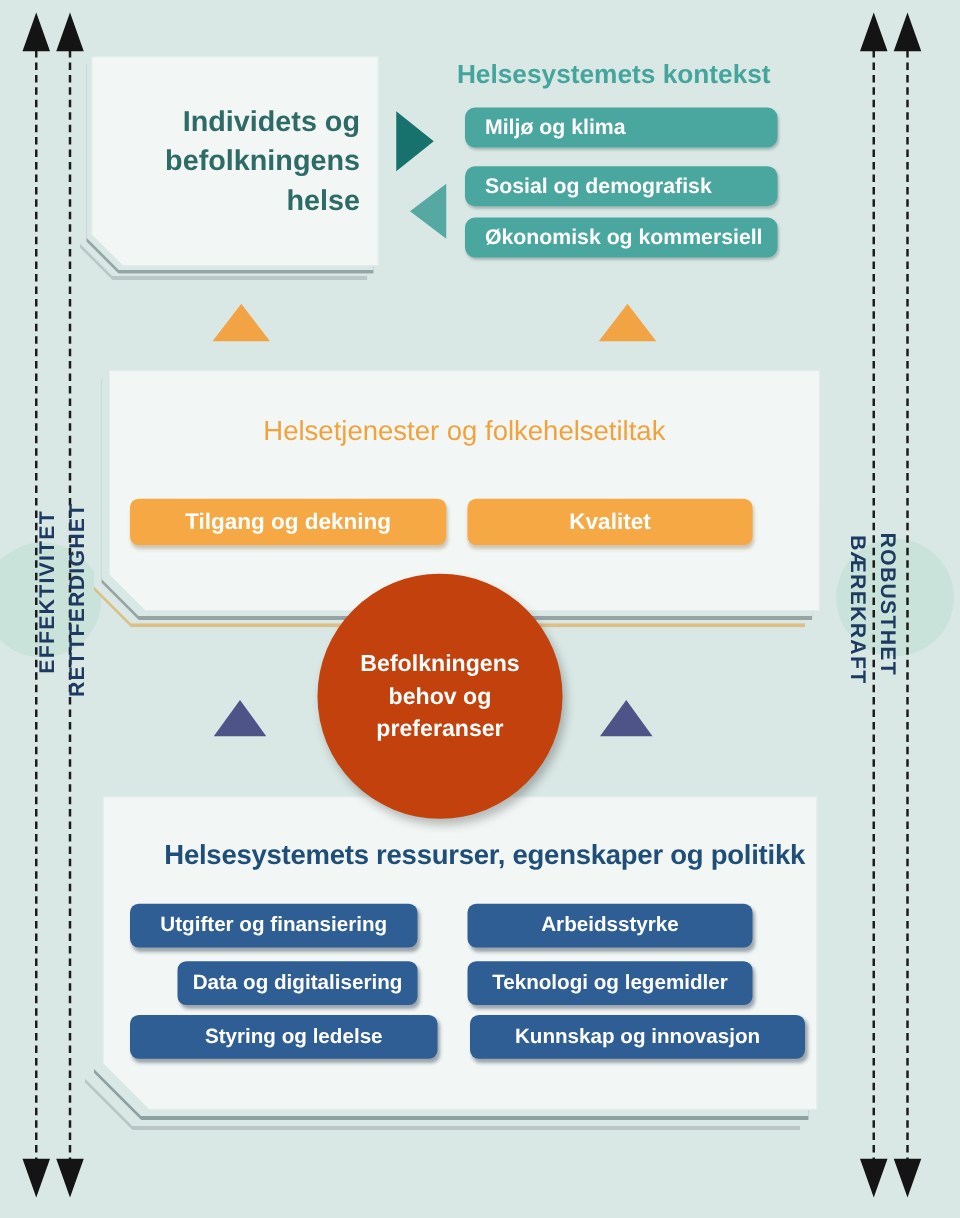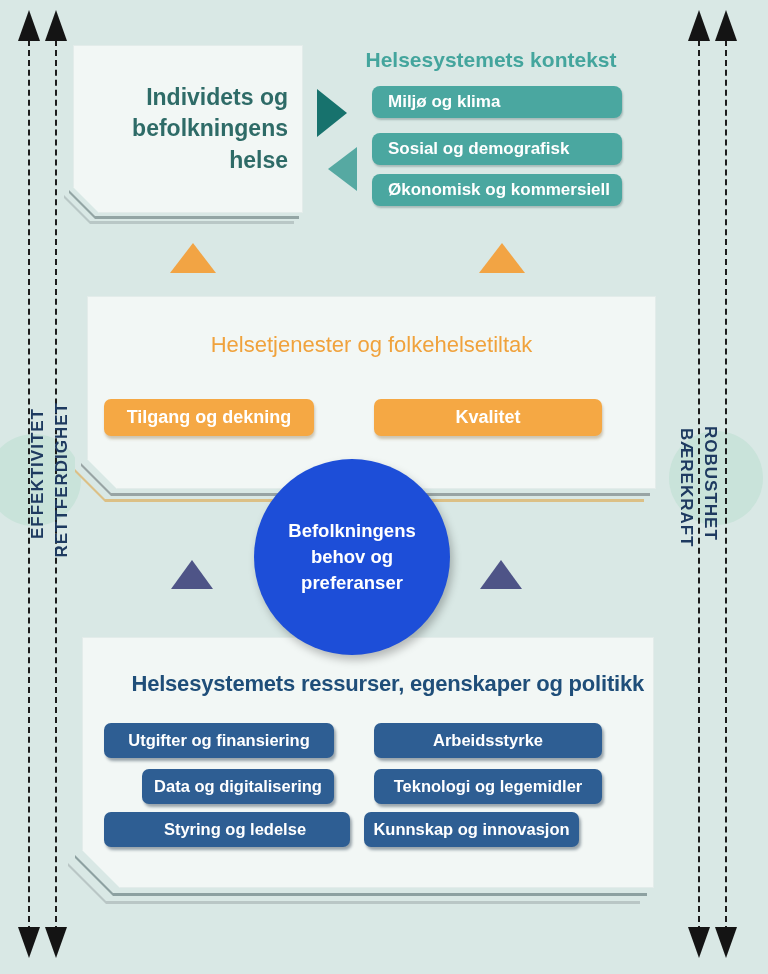--- a/index.html
+++ b/index.html
@@ -39,21 +39,21 @@
             font-size:16.5px;display:flex;align-items:center;justify-content:center;
             box-shadow:2px 3px 3px rgba(20,40,60,.40);}
   
   .tri{position:absolute;width:0;height:0;}
   .tri.right-teal{border-top:24px solid transparent;border-bottom:24px solid transparent;border-left:30px solid #17726d;}
   .tri.left-teal{border-top:22px solid transparent;border-bottom:22px solid transparent;border-right:29px solid #56a9a2;}
   .tri.up-orange{border-left:23px solid transparent;border-right:23px solid transparent;border-bottom:30px solid #f2a444;}
   .tri.up-slate{border-left:21px solid transparent;border-right:21px solid transparent;border-bottom:29px solid #4e5487;}
   
   .center-circle{position:absolute;left:254px;top:459px;width:196px;height:196px;border-radius:50%;
-                 background:#1d4ed8;display:flex;align-items:center;justify-content:center;
+                 background:#c2410c;display:flex;align-items:center;justify-content:center;
                  box-shadow:3px 5px 8px rgba(0,0,0,.25);}
   .center-circle .txt{color:#fff;font-weight:bold;font-size:18.5px;line-height:1.4;text-align:center;width:150px;}
 </style>
 </head>
 <body>
 
 <div class="canvas">
 
   <div class="soft-circle" style="left:-13px;top:434px;width:94px;height:92px;"></div>
   <div class="soft-circle" style="left:669px;top:431px;width:94px;height:94px;"></div>
@@ -95,38 +95,38 @@
 
   <div class="tri up-orange" style="left:170px;top:243px;"></div>
   <div class="tri up-orange" style="left:479px;top:243px;"></div>
 
   <div class="echo cut30" style="left:75px;top:309px;width:569px;height:193px;background:#dcc086;"></div>
   <div class="echo cut30" style="left:75px;top:306px;width:569px;height:193px;background:#d9e8e5;"></div>
   <div class="echo cut30" style="left:81px;top:303px;width:569px;height:193px;background:#98a4a4;"></div>
   <div class="echo cut30" style="left:81px;top:300px;width:569px;height:193px;background:#d9e8e5;"></div>
   <div class="page cut30" style="left:87px;top:296px;width:569px;height:193px;">
     <div class="svc-title">Helsetjenester og folkehelsetiltak</div>
-    <div class="btn-orange" style="left:17px;top:103px;width:210px;">Tilgang og dekning</div>
+    <div class="btn-orange" style="left:17px;top:103px;width:253px;">Tilgang og dekning</div>
     <div class="btn-orange" style="left:287px;top:103px;width:228px;">Kvalitet</div>
   </div>
 
   <div class="tri up-slate" style="left:171px;top:560px;"></div>
   <div class="tri up-slate" style="left:480px;top:560px;"></div>
 
   <div class="echo cut38" style="left:68px;top:653px;width:572px;height:251px;background:#b9c6c5;"></div>
   <div class="echo cut38" style="left:68px;top:650px;width:572px;height:251px;background:#d9e8e5;"></div>
   <div class="echo cut38" style="left:75px;top:645px;width:572px;height:251px;background:#8da1a1;"></div>
   <div class="echo cut38" style="left:75px;top:642px;width:572px;height:251px;background:#d9e8e5;"></div>
   <div class="page cut38" style="left:82px;top:637px;width:572px;height:251px;">
     <div class="res-title">Helsesystemets ressurser, egenskaper og politikk</div>
     <div class="btn-blue" style="left:22px;top:86px;width:230px;">Utgifter og finansiering</div>
     <div class="btn-blue" style="left:22px;top:132px;width:192px;margin-left:38px;">Data og digitalisering</div>
     <div class="btn-blue" style="left:22px;top:175px;width:230px;padding-left:16px;">Styring og ledelse</div>
     <div class="btn-blue" style="left:292px;top:132px;width:228px;">Teknologi og legemidler</div>
     <div class="btn-blue" style="left:292px;top:86px;width:228px;">Arbeidsstyrke</div>
-    <div class="btn-blue" style="left:282px;top:175px;width:215px;">Kunnskap og innovasjon</div>
+    <div class="btn-blue" style="left:294px;top:175px;width:268px;">Kunnskap og innovasjon</div>
   </div>
 
   <div class="center-circle">
     <div class="txt">Befolkningens behov og preferanser</div>
   </div>
 
 </div>
 
 </body></html>

